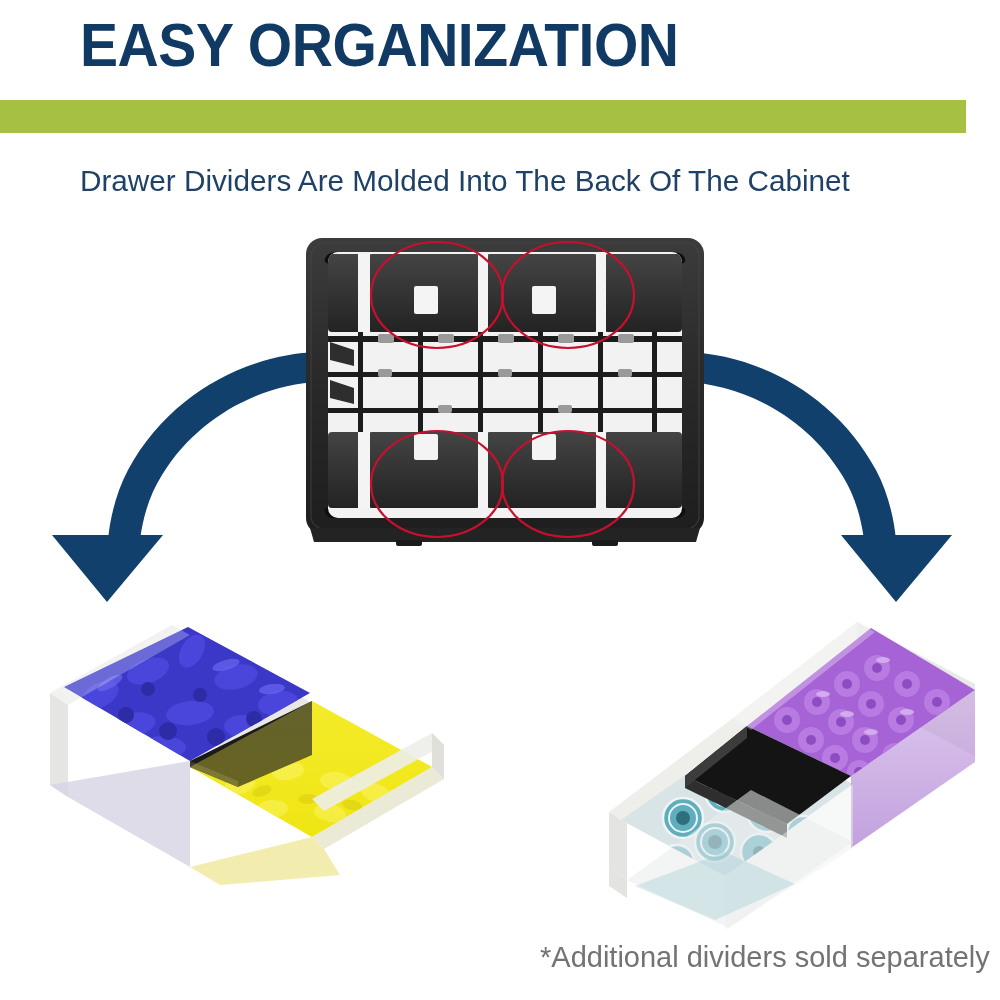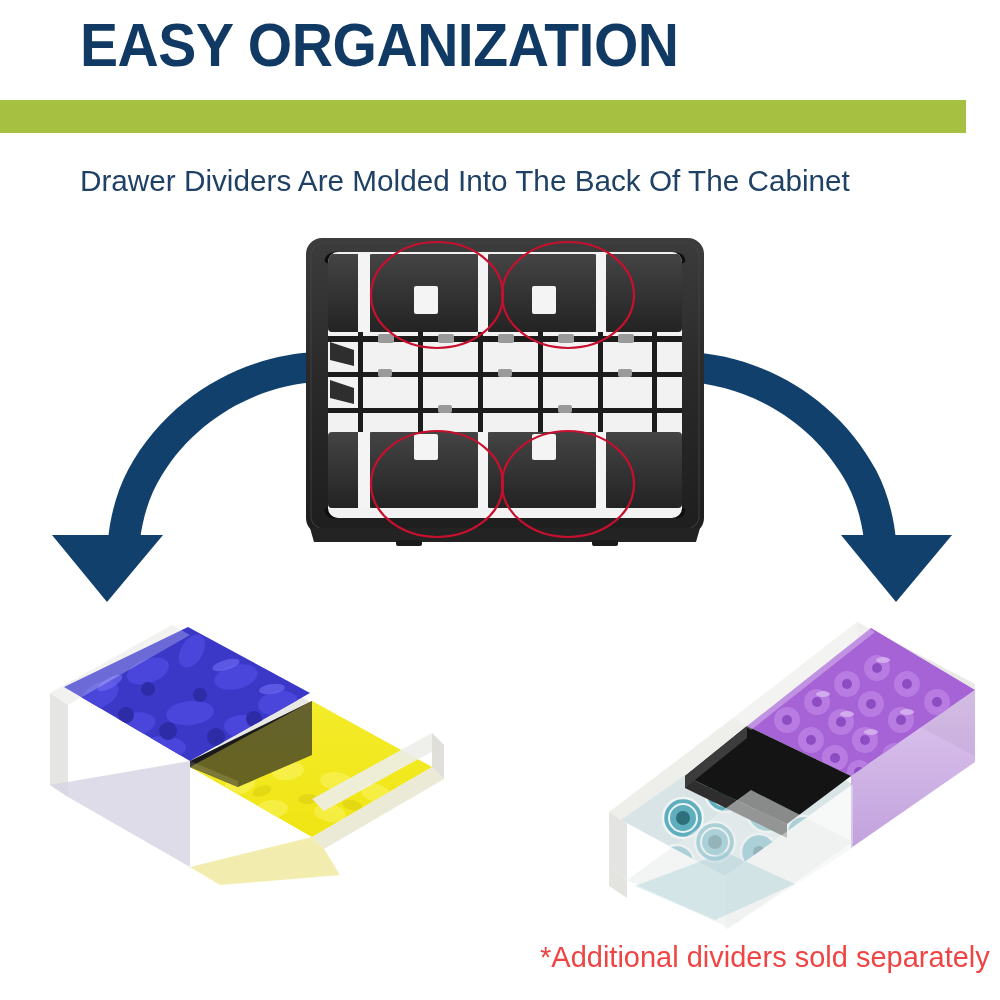--- a/index.html
+++ b/index.html
@@ -32,21 +32,21 @@
     position:absolute;left:80px;top:163px;
     font-size:30px;line-height:36px;
     color:#1F4165;
     white-space:nowrap;
     transform:scaleX(0.99);
     transform-origin:left center;
   }
   .footnote{
     position:absolute;left:540px;top:940px;
     font-size:29px;line-height:34px;
-    color:#ef4444;
+    color:#737373;
     white-space:nowrap;
   }
 
   
   .svgwrap{position:absolute;}
   svg{display:block;overflow:visible;}
 </style>
 </head>
 <body>
 

